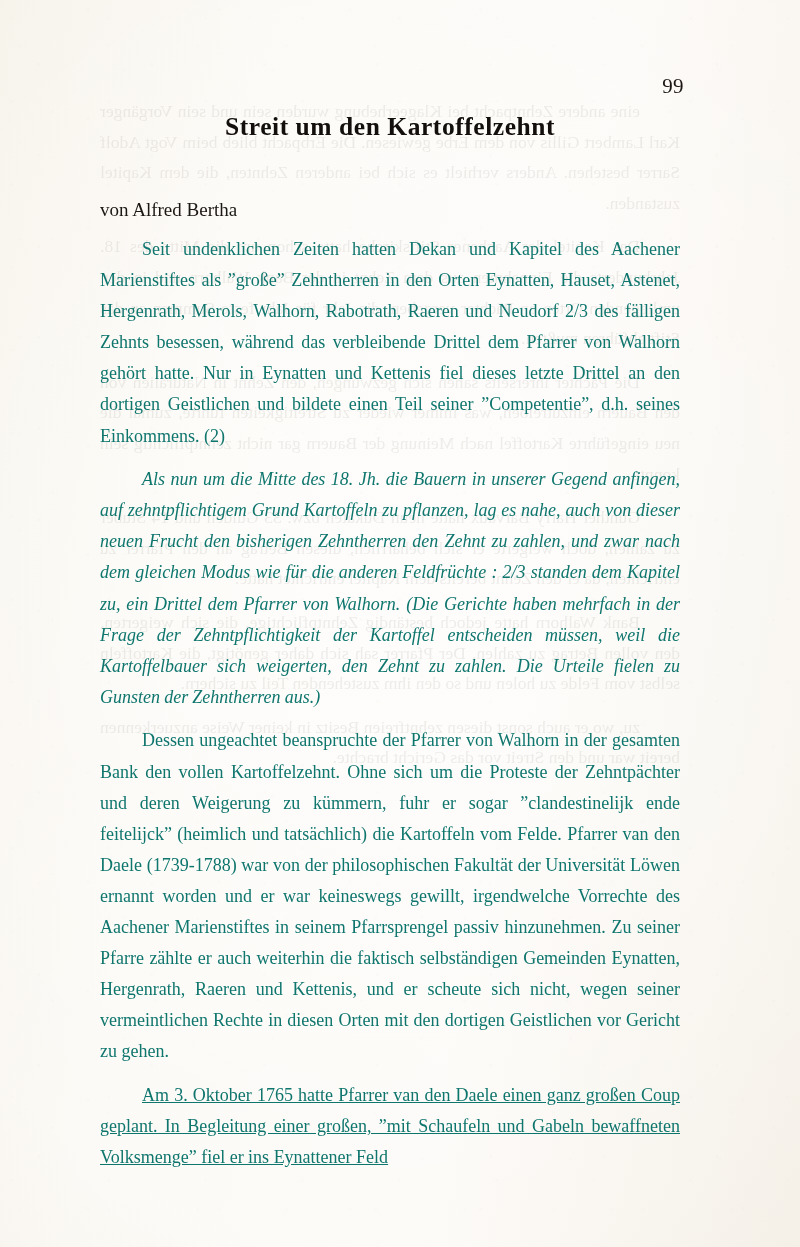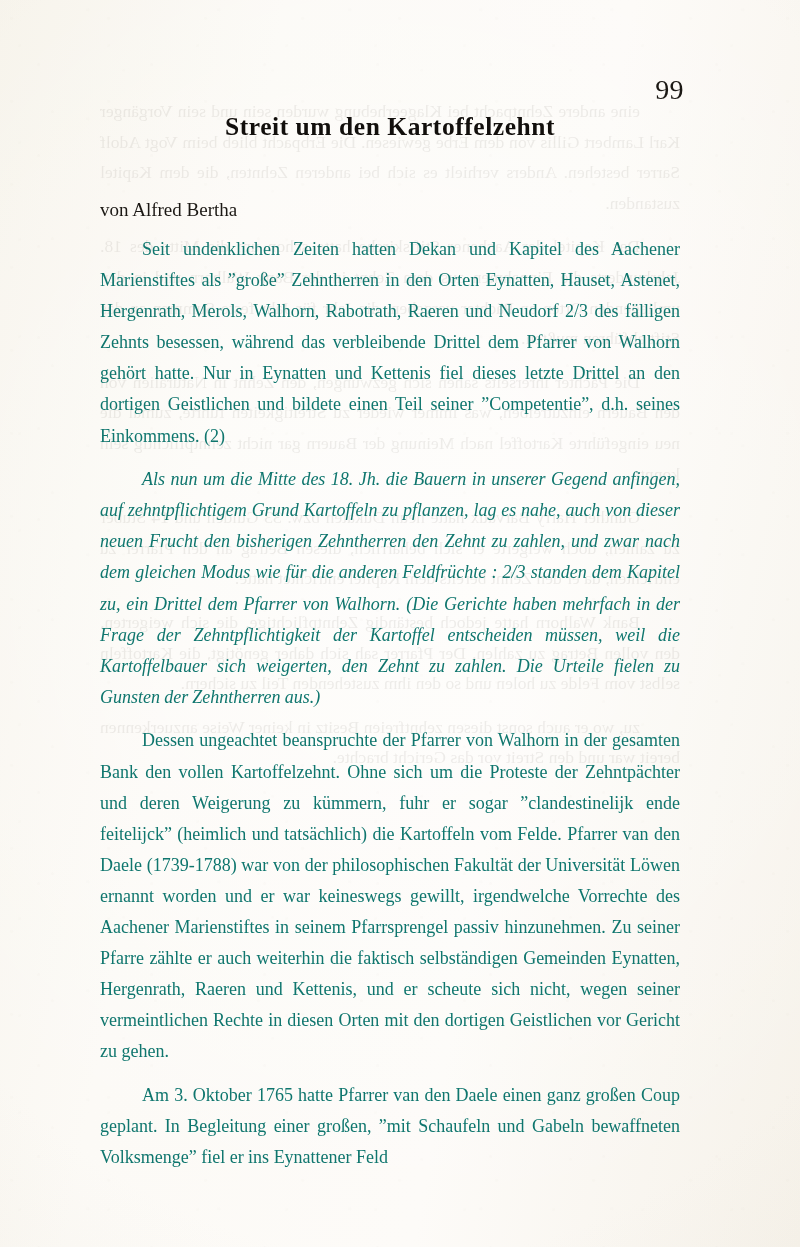--- a/index.html
+++ b/index.html
@@ -61,21 +61,21 @@
   }
   .showthrough p { margin: 0 0 13px 0; text-indent: 40px; }
 
   
   .content { position: relative; z-index: 3; }
 
   .folio {
     position: absolute;
     top: 74px;
     right: 116px;
-    font-size: 28px;
+    font-size: 21px;
     letter-spacing: .4px;
     color: #1b1814;
   }
 
   .title-block {
     position: absolute;
     top: 108px;
     left: 100px;
     width: 580px;
     text-align: center;
@@ -117,21 +117,21 @@
     line-height: 31.1px;
     text-align: justify;
     color: #0f766e;
   }
   .body p {
     margin: 0 0 12.5px 0;
     text-indent: 42px;
     text-align: justify;
     text-justify: inter-word;
   }
-  .body p:last-child { margin-bottom: 0; }
+  .body p:last-child { margin-bottom: 0; text-decoration: underline; }
   
   .body p.tight { word-spacing: -0.35px; font-style: italic; }
 
   
   .body, .title-line, .byline, .folio {
     text-rendering: optimizeLegibility;
   }
 </style>
 </head>
 <body>

